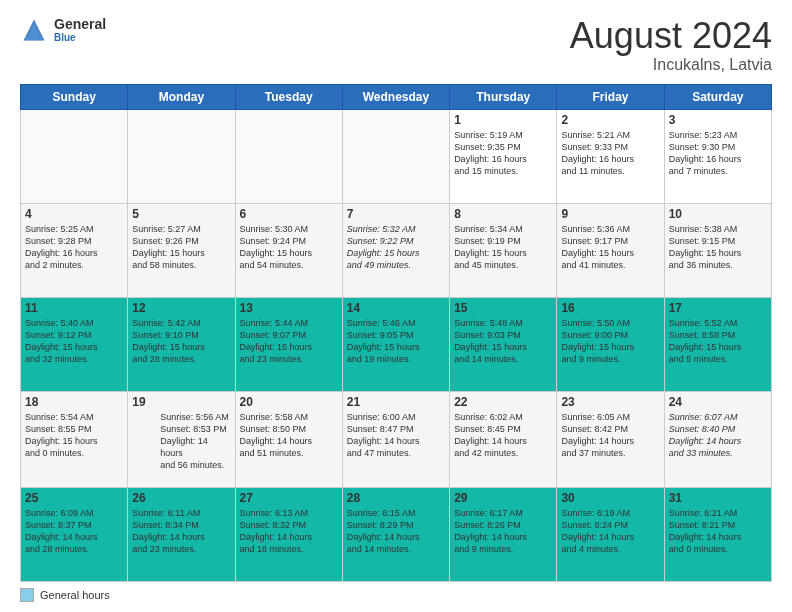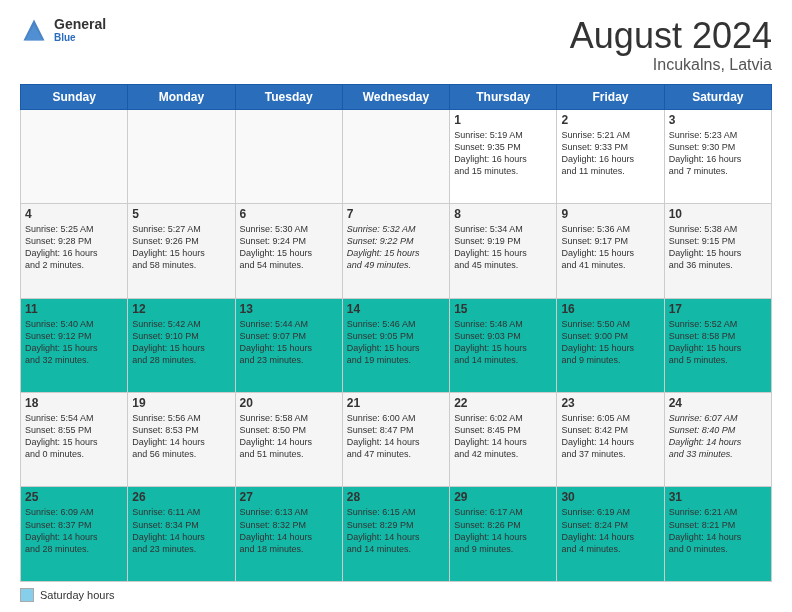--- a/index.html
+++ b/index.html
@@ -288,21 +288,21 @@
         <tr>
           <td>
             <span class="day-number">18</span>
             <div class="day-info" style="white-space: pre-line;">Sunrise: 5:54 AM
 Sunset: 8:55 PM
 Daylight: 15 hours
 and 0 minutes.</div>
           </td>
           <td>
             <span class="day-number">19</span>
-            <div class="day-info" style="white-space: pre-line;">Sunrise: 5:56 AM
+            <div class="day-info" style="white-space: pre-line; margin-left: 28px;">Sunrise: 5:56 AM
 Sunset: 8:53 PM
 Daylight: 14 hours
 and 56 minutes.</div>
           </td>
           <td>
             <span class="day-number">20</span>
             <div class="day-info" style="white-space: pre-line;">Sunrise: 5:58 AM
 Sunset: 8:50 PM
 Daylight: 14 hours
 and 51 minutes.</div>
@@ -385,15 +385,15 @@
 Sunset: 8:21 PM
 Daylight: 14 hours
 and 0 minutes.</div>
           </td>
         </tr>
       </tbody>
   </table>
 
   <div class="footer">
     <span class="legend-box"></span>
-    <span>Saturday hours</span>
+    <span>General hours</span>
   </div>
 </div>
 
 </body></html>

